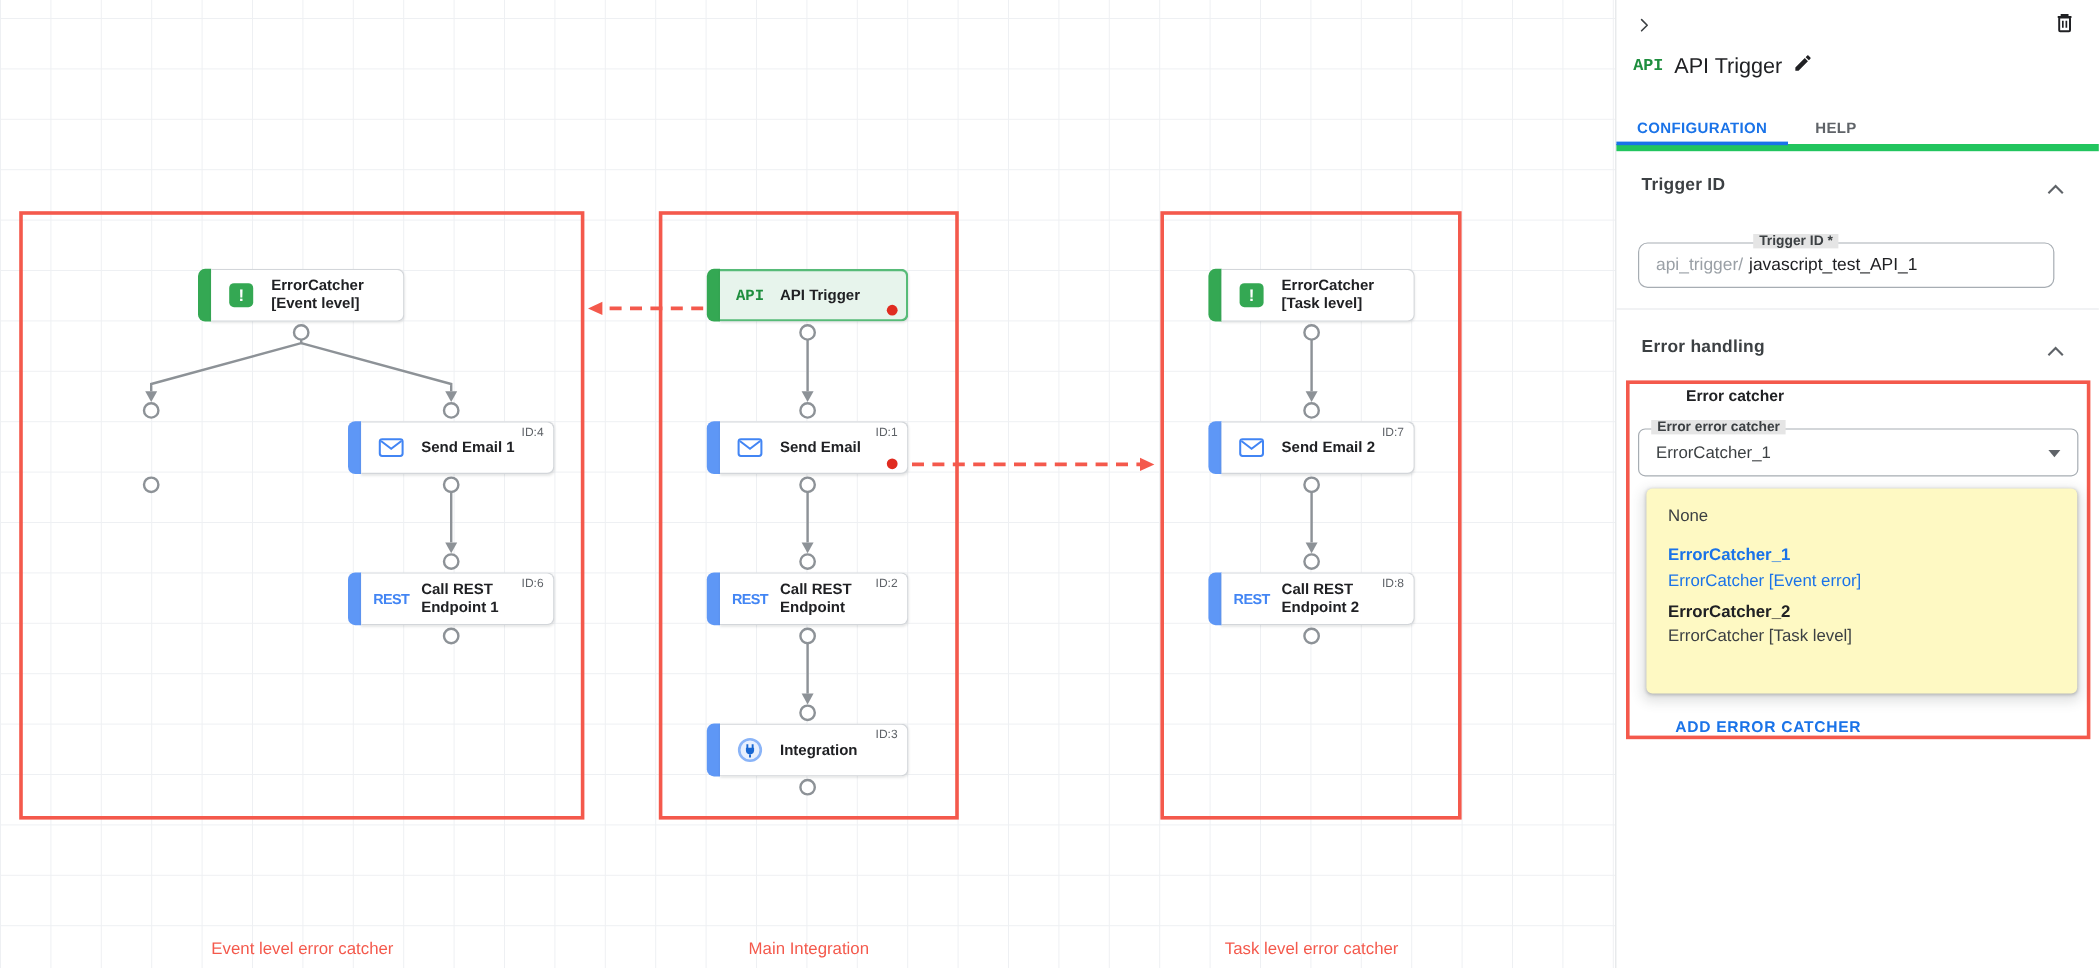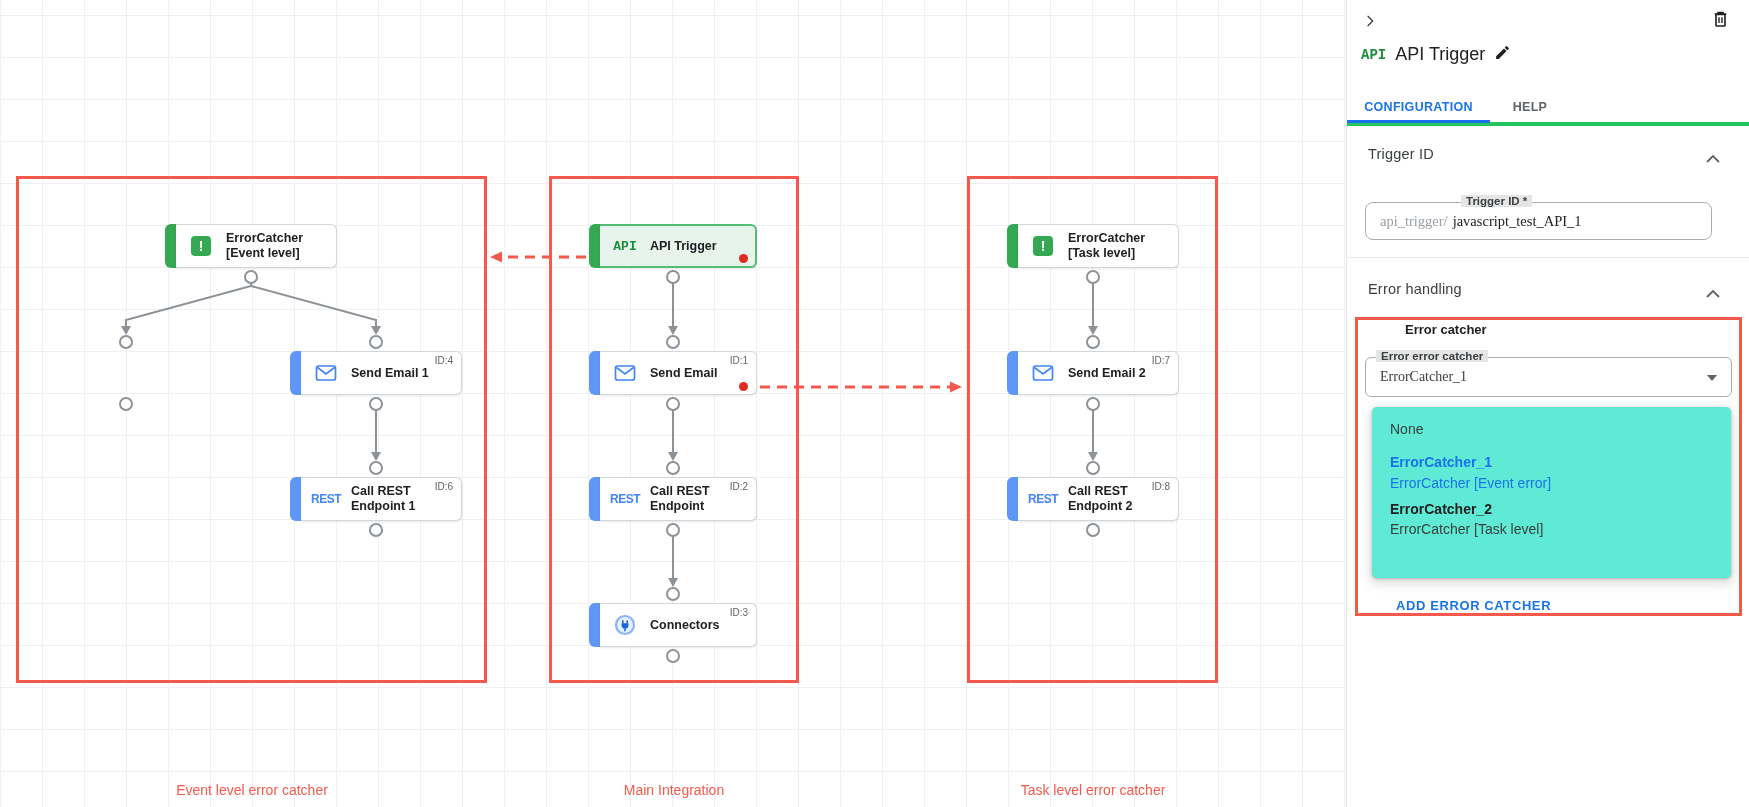--- a/index.html
+++ b/index.html
@@ -39,47 +39,47 @@
 
   
   .panel { position:absolute; left:1346px; top:0; width:403px; height:807px; background:#fff;
     border-left:1px solid #e3e5e8; }
   .icon-btn { position:absolute; width:26px; height:26px; display:flex; align-items:center;
     justify-content:center; cursor:pointer; }
   .panel-header { position:absolute; left:14px; top:44px; display:flex; align-items:center; gap:9px; }
   .panel-title { font-size:18px; color:#202124; }
   .panel-api-logo { font-family:"Liberation Mono", monospace; font-weight:bold; font-size:14px; color:#1e8e3e; }
 
-  .tabbar { position:absolute; left:0; top:88px; width:403px; height:38px; border-bottom:4px solid #22c55e; }
+  .tabbar { position:absolute; left:0; top:88px; width:403px; height:38px; border-bottom:6px solid #22c55e; }
   .tab { position:absolute; top:0; height:38px; display:flex; align-items:center; justify-content:center;
     font-size:12.5px; font-weight:bold; letter-spacing:.3px; cursor:pointer; }
   .tab.active { color:#1a73e8; }
   .tab.inactive { color:#5f6368; }
   .tab-underline { position:absolute; left:0; bottom:-1px; height:3px; width:143px; background:#1a73e8; }
 
-  .section-header { position:absolute; font-size:14.5px; font-weight:normal; color:#3c4043; letter-spacing:.2px; }
+  .section-header { position:absolute; font-size:14.5px; font-weight:bold; color:#3c4043; letter-spacing:.2px; }
   .chev-up { position:absolute; }
   .hdivider { position:absolute; left:0; width:403px; height:1px; background:#e8eaed; }
 
   .outlined-field { position:absolute; border:1px solid #a7adb3; border-radius:8px; background:#fff; }
   .field-label { position:absolute; top:-8px; background:#e5e5e5; padding:0 5px; font-size:11.5px;
     font-weight:bold; color:#3c4043; white-space:nowrap; }
   .field-content { position:absolute; left:14px; top:0; right:30px; height:100%; display:flex;
-    align-items:center; gap:5px; font-size:14.5px; white-space:nowrap; overflow:hidden;font-family:Liberation Serif, serif; }
+    align-items:center; gap:5px; font-size:14.5px; white-space:nowrap; overflow:hidden; }
   .prefix { color:#9aa0a6; }
   .value  { color:#202124; }
   .sel-value { color:#3c4043; font-size:14px; }
   .sel-arrow { position:absolute; right:14px; top:17px; width:0; height:0;
     border-left:5px solid transparent; border-right:5px solid transparent; border-top:6px solid #5f6368; }
 
   .panel-red-box { position:absolute; left:8px; top:317px; width:387px; height:299px;
     border:3px solid #f4594c; }
   .group-caption { position:absolute; left:18px; top:322px; font-size:13px; font-weight:bold; color:#202124;padding-left:40px; }
 
-  .dropdown { position:absolute; left:25px; top:407px; width:359px; height:171px; background:#5eead4;
+  .dropdown { position:absolute; left:25px; top:407px; width:359px; height:171px; background:#fef9c3;
     border-radius:5px; box-shadow:0 1px 3px rgba(60,64,67,.3), 0 4px 10px 3px rgba(60,64,67,.15); z-index:8; }
   .dd-item { position:absolute; left:18px; font-size:14px; line-height:20px; cursor:pointer; }
   .dd-name { font-weight:bold; }
   .dd-blue { color:#1a73e8; }
   .dd-dark { color:#202124; }
   .dd-gray { color:#3c4043; }
   .dd-add { position:absolute; left:24px; top:145px; font-size:13px; font-weight:bold;
     letter-spacing:.6px; color:#1a73e8; cursor:pointer;margin-top:46px; }
 </style>
 </head>
@@ -240,21 +240,21 @@
       <div class="card">
         <span class="nicon">
           <svg width="24" height="24" viewBox="0 0 24 24">
               <circle cx="12" cy="12" r="9" fill="#e8f0fe" stroke="#8ab4f8" stroke-width="2.2"></circle>
               <path d="M9.8 7.2v3.2 M14.2 7.2v3.2" stroke="#1967d2" stroke-width="1.6" fill="none"></path>
               <path d="M8.6 10.2h6.8v2.1a3.4 3.4 0 0 1-6.8 0z" fill="#1967d2"></path>
               <path d="M12 15.7v2.5" stroke="#1967d2" stroke-width="1.6"></path>
             </svg>
         </span>
         <span class="nlabel">
-            <span>Connectors</span>
+            <span>Integration</span>
           </span>
         <span class="nid">ID:3</span>
       </div>
     </div>
 
     <div class="node" style="left:1007px; top:224px; width:172px;">
       <div class="accent green"></div>
       <div class="card">
         <span class="nicon">
             <span class="ic-ec">!</span>

